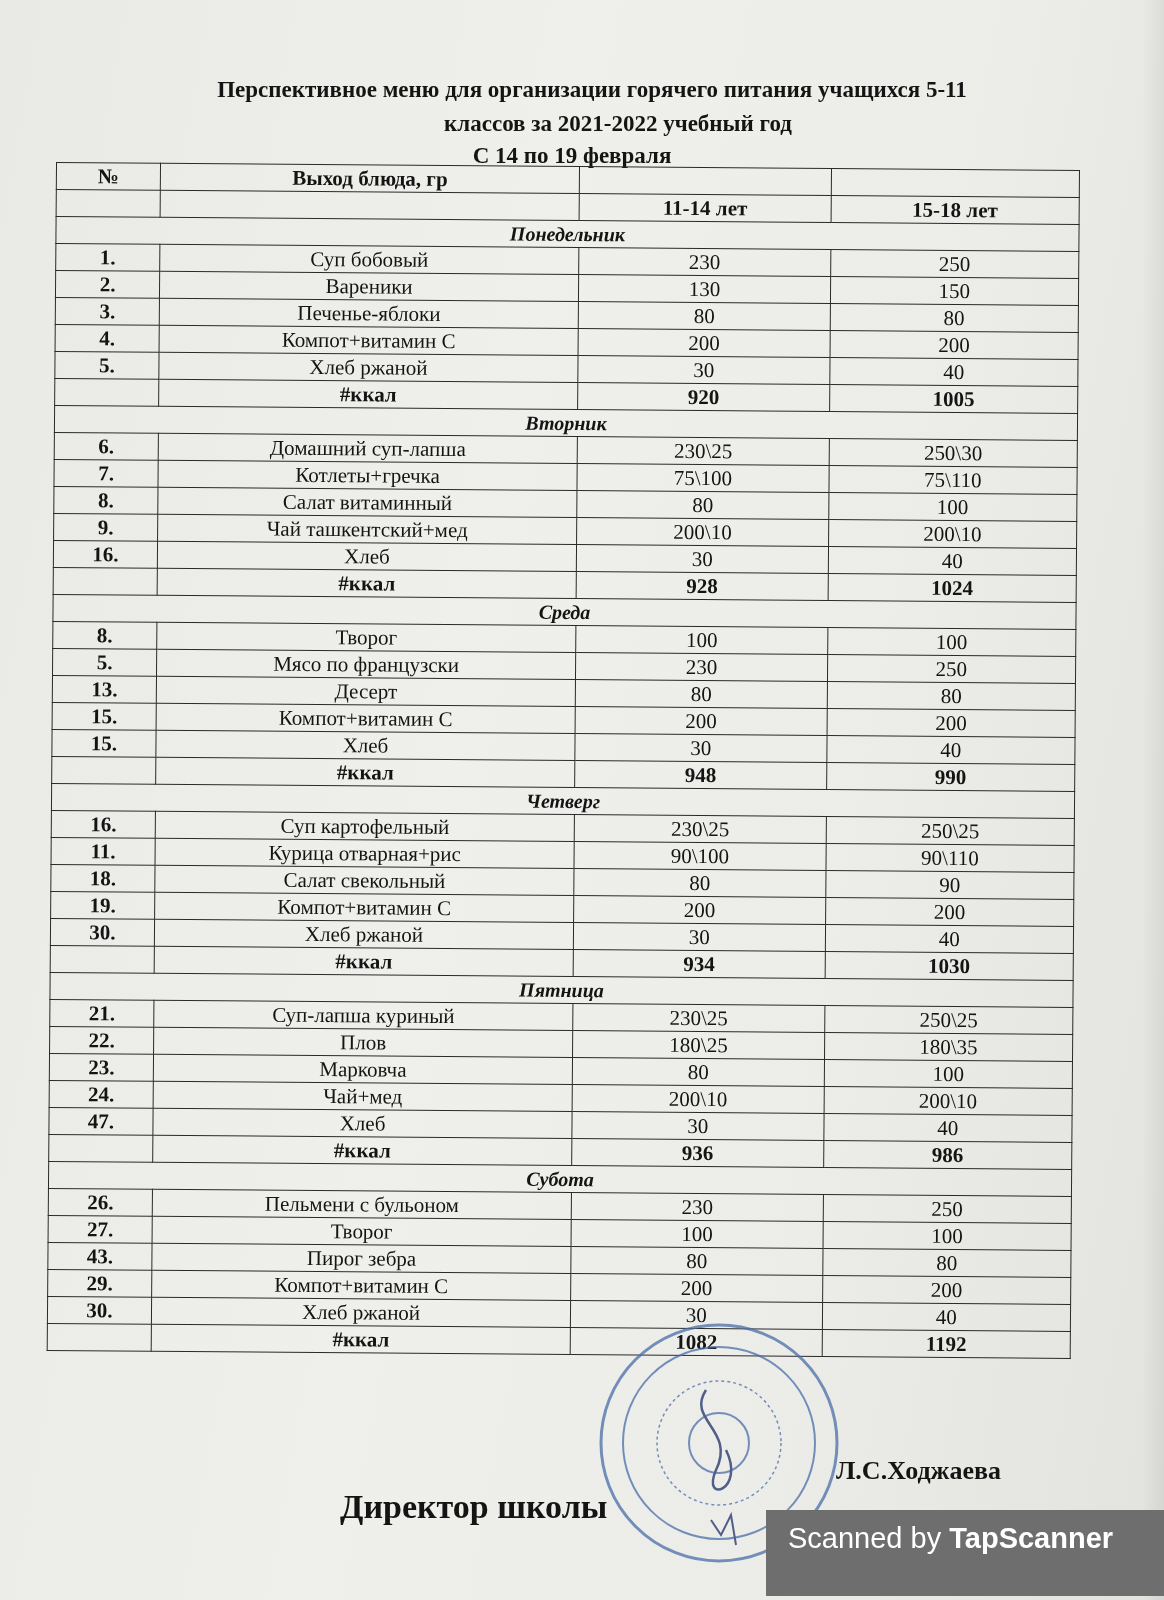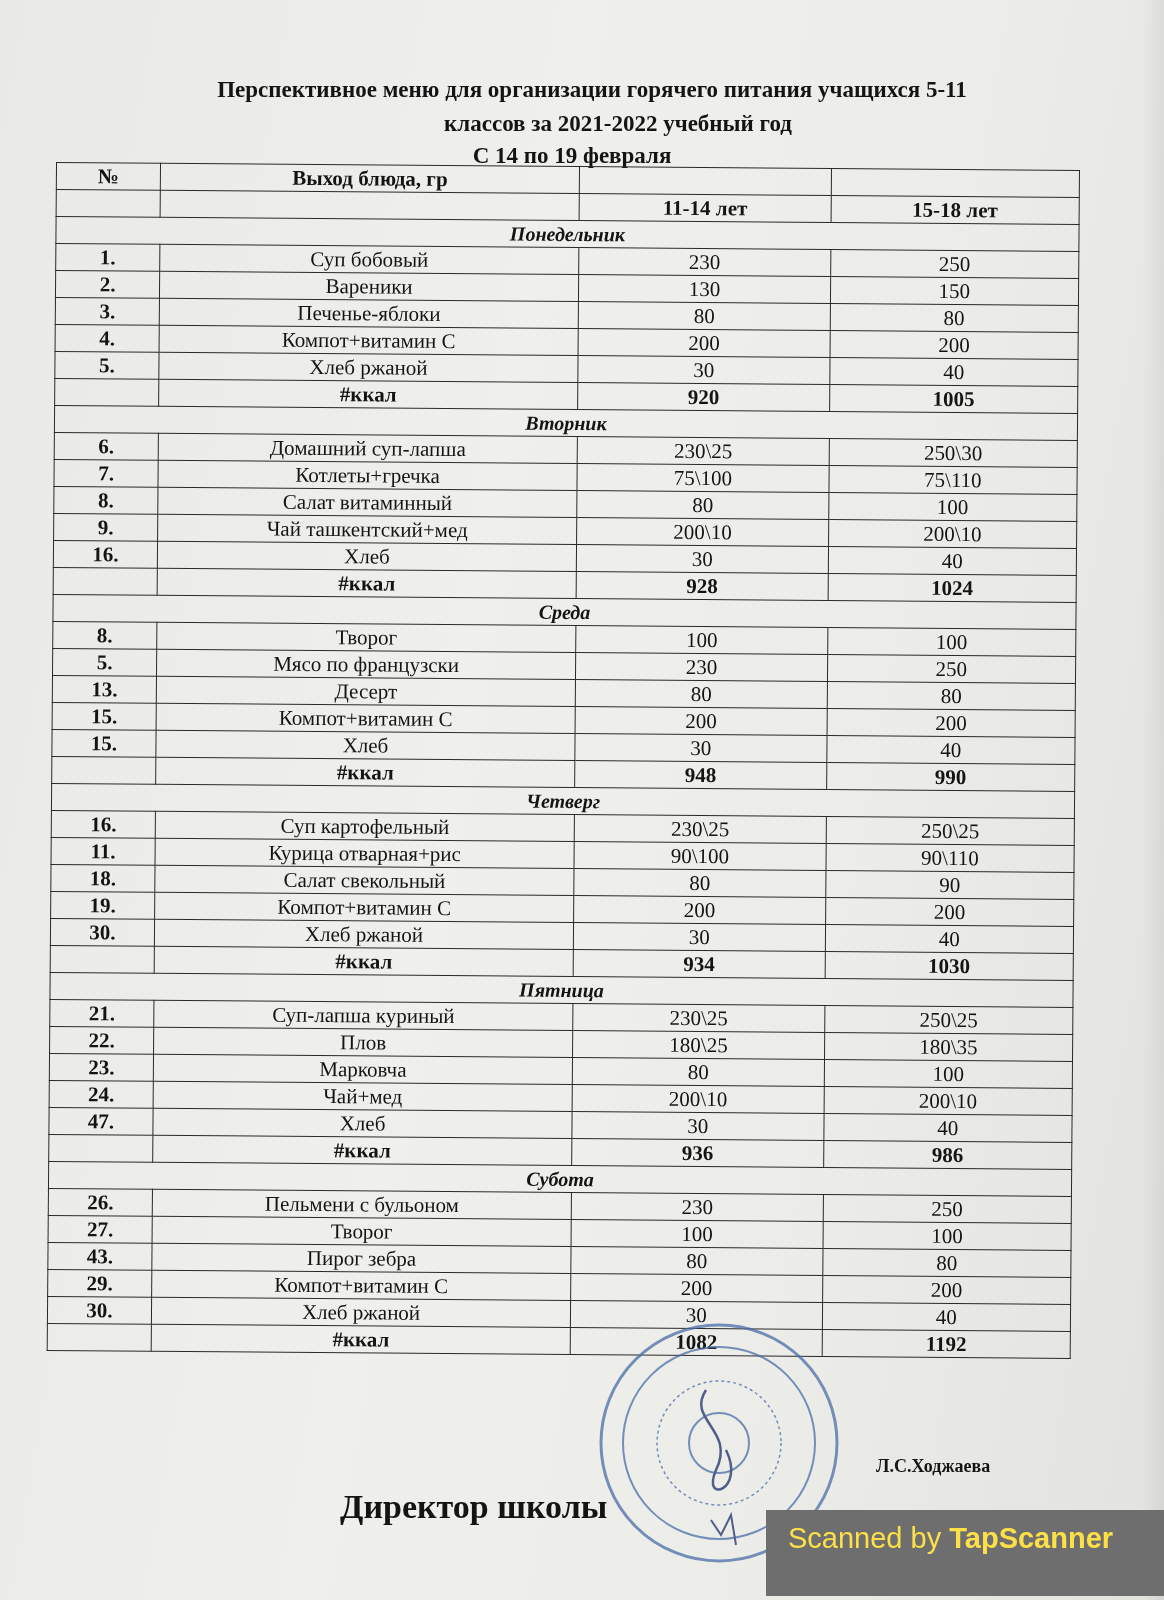--- a/index.html
+++ b/index.html
@@ -22,24 +22,24 @@
     height: 26px; padding: 0; line-height: 26px; white-space: nowrap; }
   col.c-num { width: 98px; }
   col.c-name { width: 395px; }
   col.c-a { width: 237px; }
   col.c-b { width: 234px; }
   .num { font-weight: bold; }
   .hdr { font-weight: bold; }
   .day { font-weight: bold; font-style: italic; font-size: 20px; }
   .kcal { font-weight: bold; }
   .sign-left { position: absolute; left: 340px; top: 1488px; font-weight: bold; font-size: 34px; }
-  .sign-right { position: absolute; left: 876px; top: 1456px; font-weight: bold; font-size: 18px; }
+  .sign-right { position: absolute; left: 836px; top: 1456px; font-weight: bold; font-size: 26px; }
   .stamp { position: absolute; left: 596px; top: 1320px; width: 246px; height: 246px; opacity: 0.75; }
   .watermark { position: absolute; left: 766px; top: 1510px; width: 398px; height: 86px;
-    background: #6e6e6e; color: #fde047; font-family: "Liberation Sans", sans-serif;
+    background: #6e6e6e; color: #ffffff; font-family: "Liberation Sans", sans-serif;
     font-size: 29px; line-height: 56px; padding-left: 22px; box-sizing: border-box; }
   .watermark b { font-weight: bold; }
 </style>
 </head>
 <body>
 
 <div class="page-edge"></div>
 
 <div class="title t1">Перспективное меню для организации горячего питания учащихся 5-11</div>
 <div class="title t2">классов за 2021-2022 учебный год</div>

